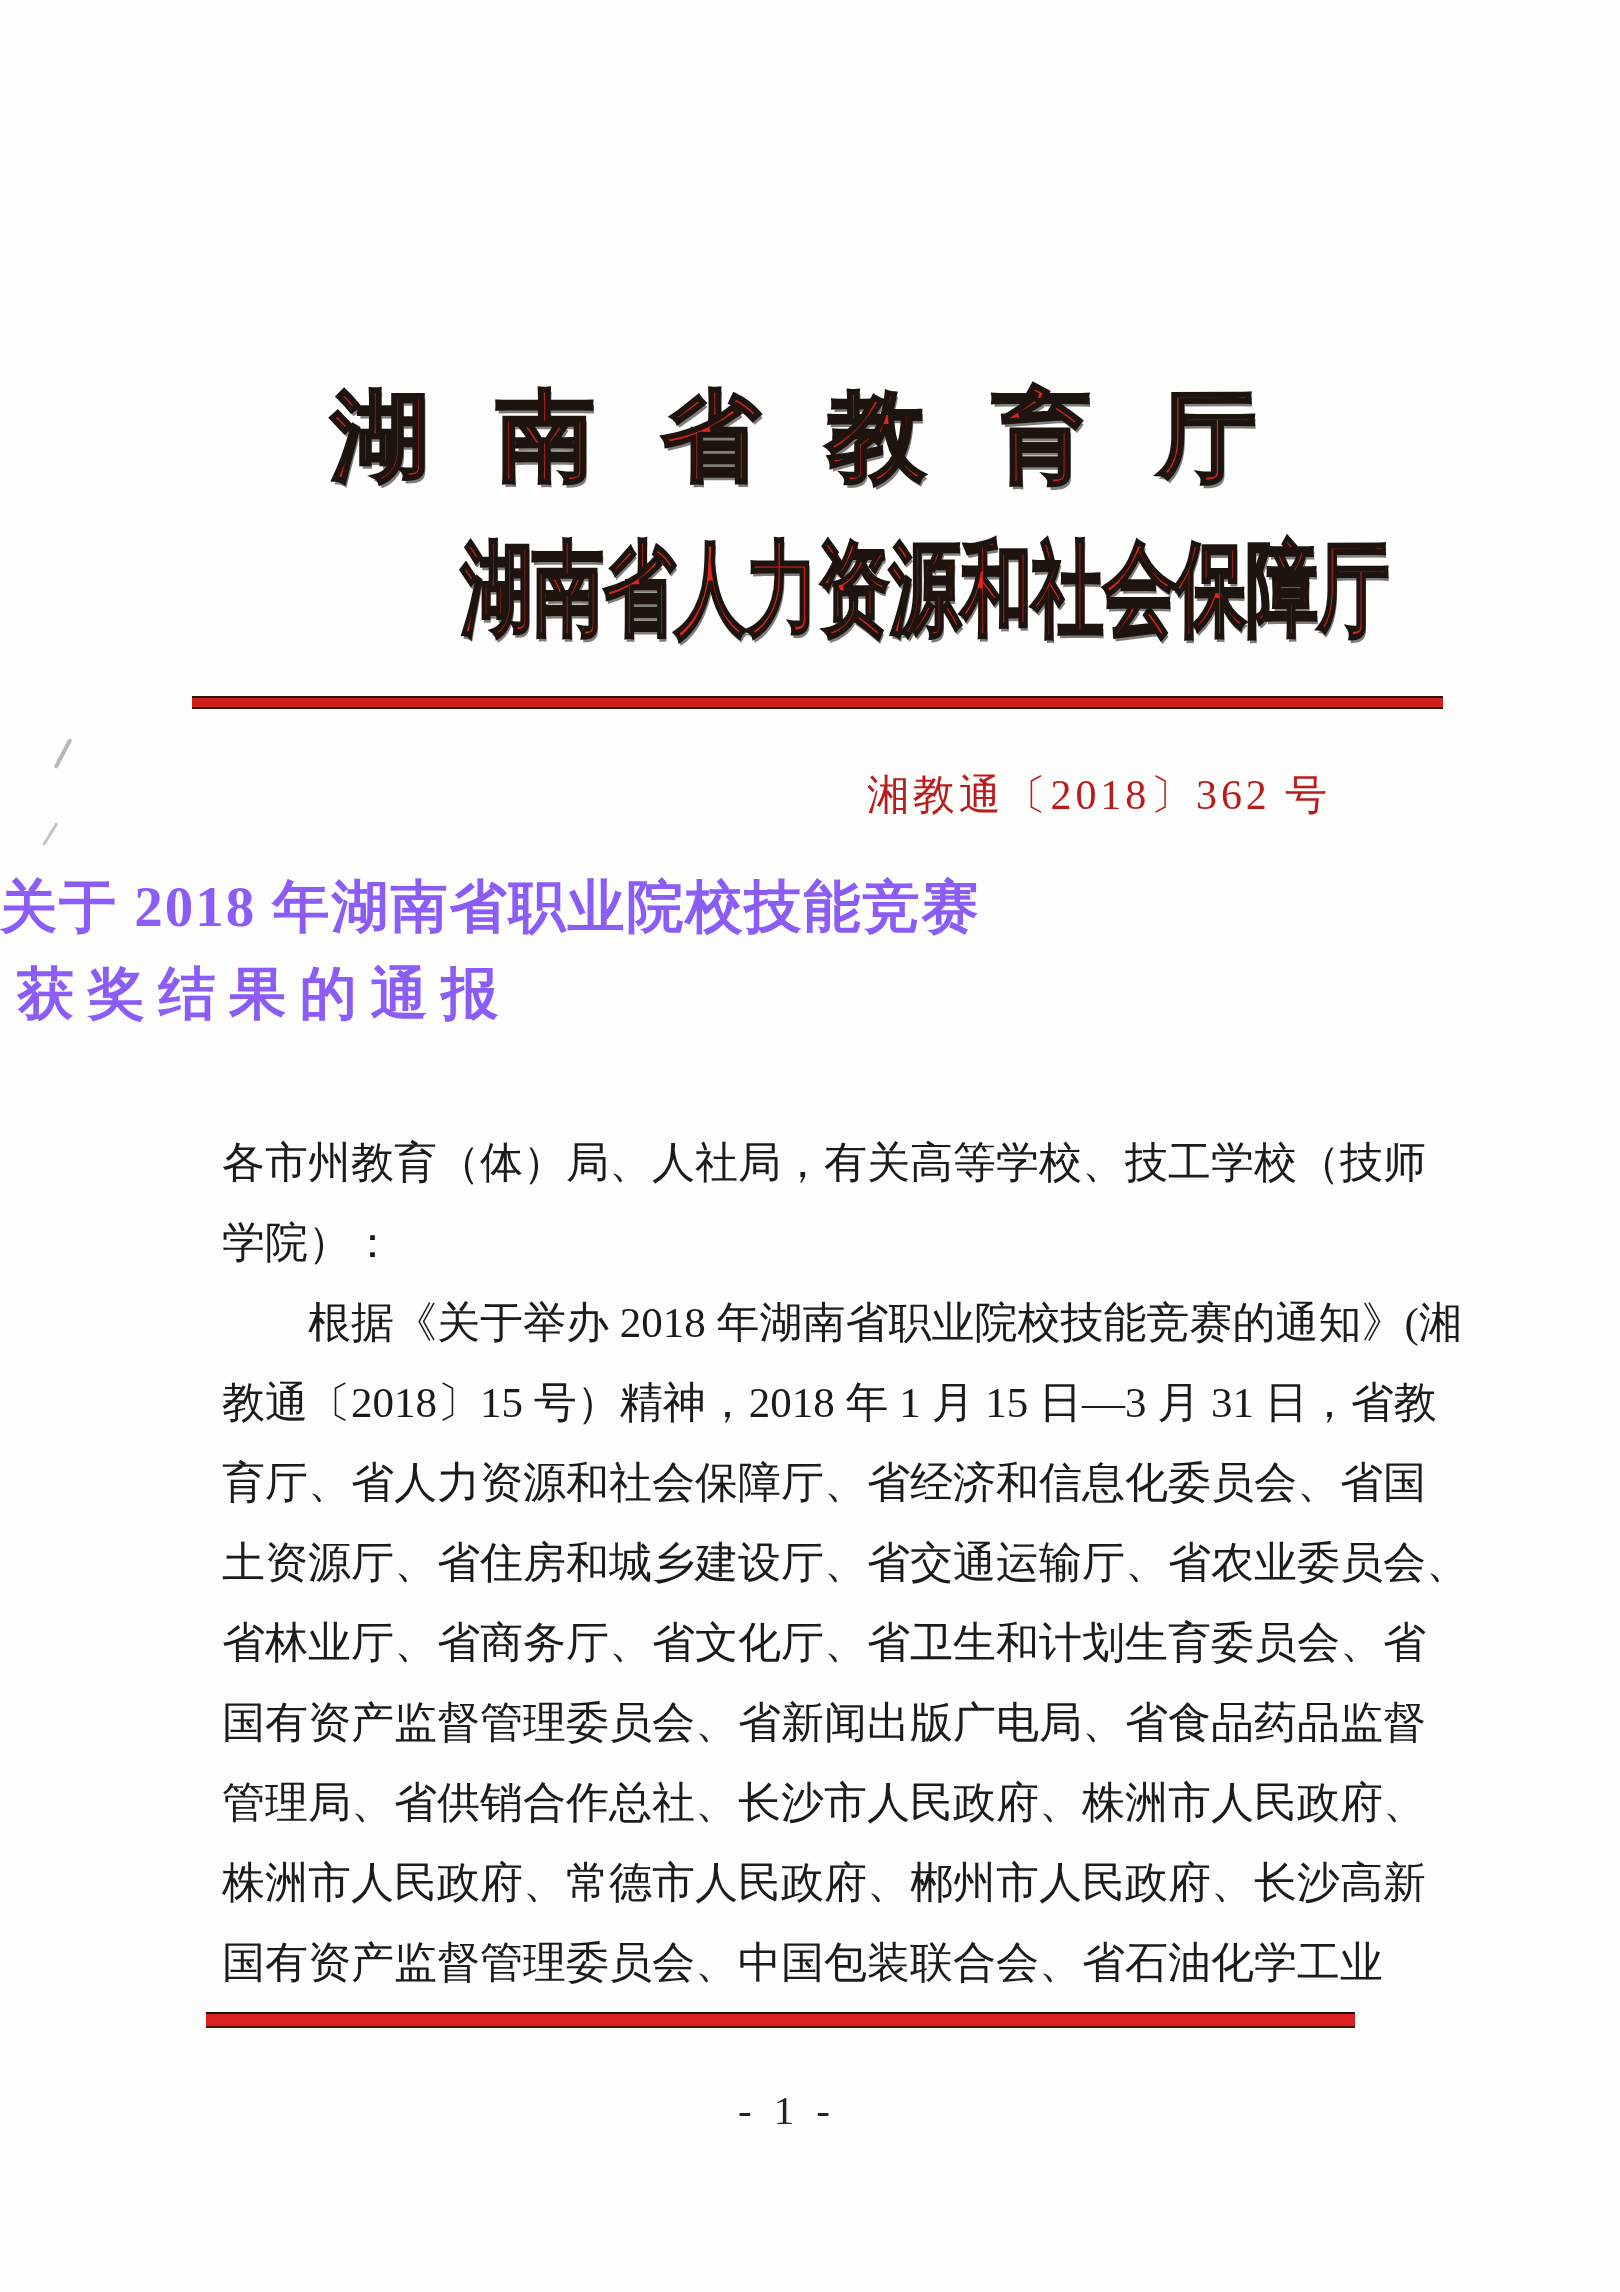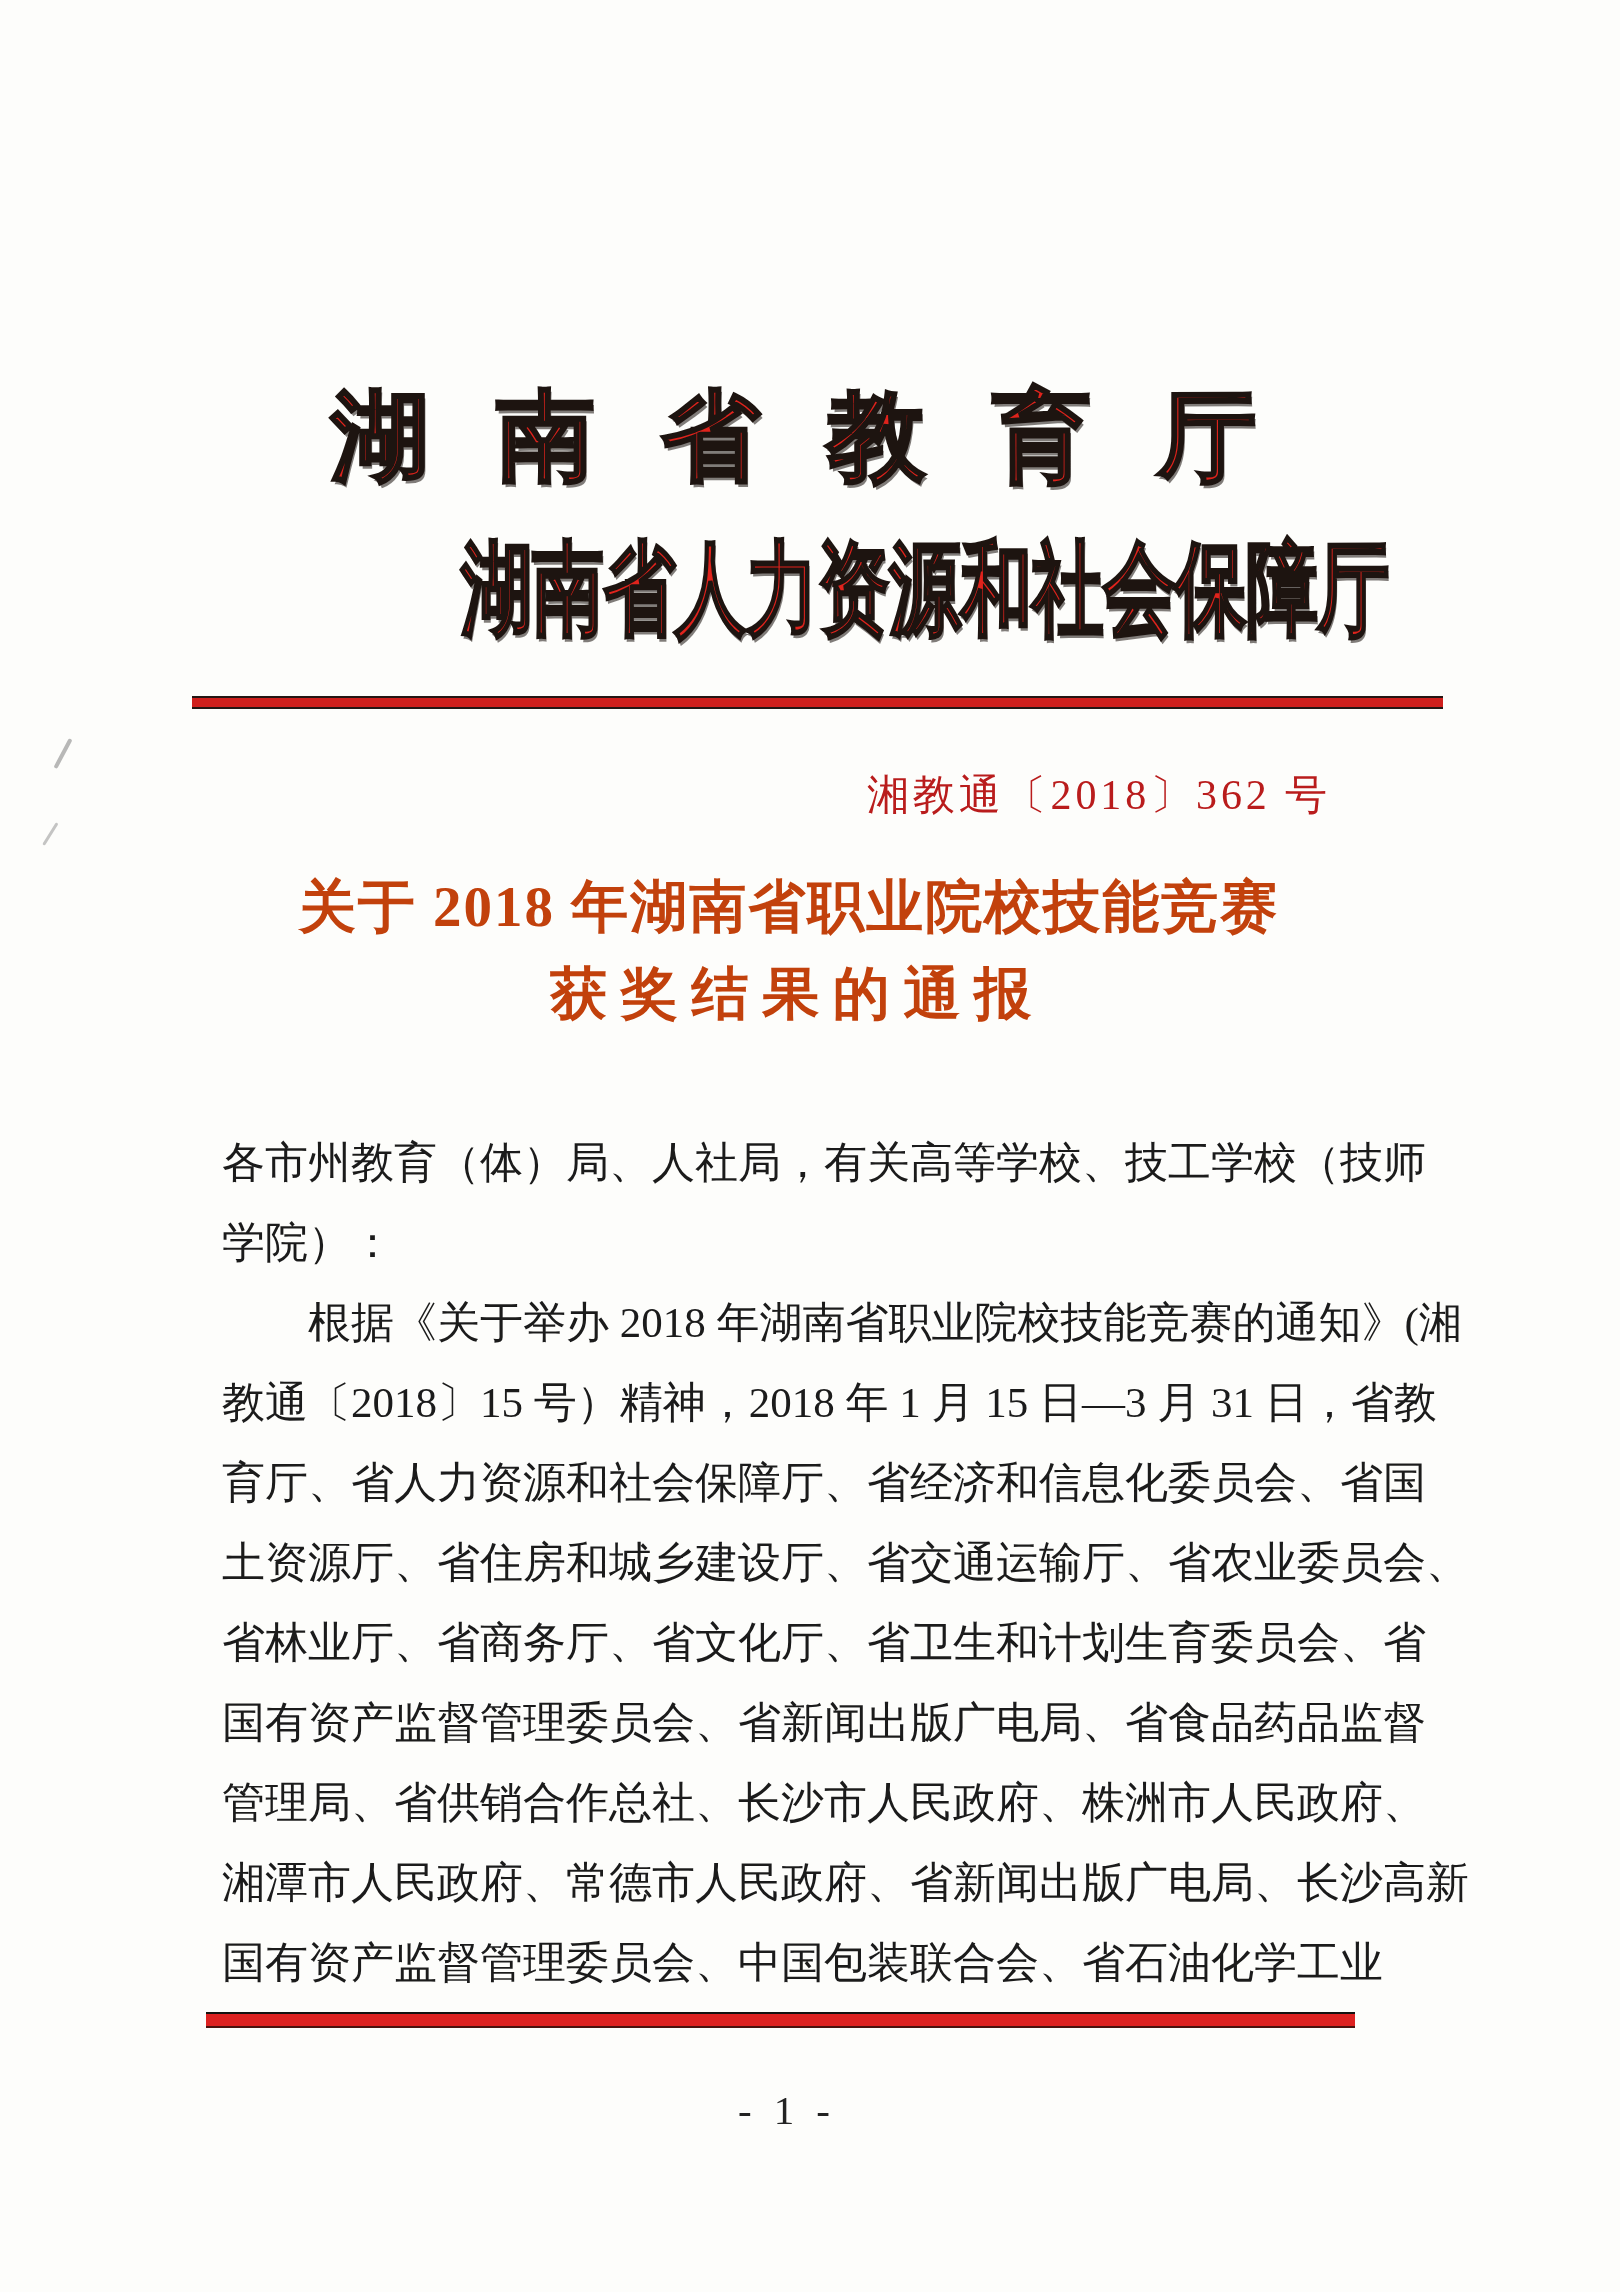--- a/index.html
+++ b/index.html
@@ -41,21 +41,21 @@
 
   
   .doc-number {
     position:absolute; top:767px; right:289px;
     font-size:42px; letter-spacing:3.9px; color:#b91c1c;
   }
 
   
   .doc-title {
     position:absolute; top:863px; left:0; width:1578px;
-    text-align:center; font-weight:900; color:#c2410c;
+    text-align:left; font-weight:900; color:#8b5cf6;
   }
   .title-line1 { font-size:57px; line-height:88px; letter-spacing:2px; }
   .title-line2 { font-size:57px; line-height:86px; letter-spacing:13.7px; padding-left:17px; }
 
   
   .body-text {
     position:absolute; top:1123px; left:222px; width:1210px;
     font-size:43px; color:#1b1b1b;
   }
   .body-line { height:80px; line-height:80px; white-space:nowrap; }
@@ -113,21 +113,21 @@
   <div class="body-text">
       <div class="body-line">各市州教育（体）局、人社局，有关高等学校、技工学校（技师</div>
       <div class="body-line">学院）：</div>
       <div class="body-line indent">根据《关于举办 2018 年湖南省职业院校技能竞赛的通知》(湘</div>
       <div class="body-line">教通〔2018〕15 号）精神，2018 年 1 月 15 日—3 月 31 日，省教</div>
       <div class="body-line">育厅、省人力资源和社会保障厅、省经济和信息化委员会、省国</div>
       <div class="body-line">土资源厅、省住房和城乡建设厅、省交通运输厅、省农业委员会、</div>
       <div class="body-line">省林业厅、省商务厅、省文化厅、省卫生和计划生育委员会、省</div>
       <div class="body-line">国有资产监督管理委员会、省新闻出版广电局、省食品药品监督</div>
       <div class="body-line">管理局、省供销合作总社、长沙市人民政府、株洲市人民政府、</div>
-      <div class="body-line">湘潭市人民政府、常德市人民政府、省新闻出版广电局、长沙高新</div>
+      <div class="body-line">株洲市人民政府、常德市人民政府、郴州市人民政府、长沙高新</div>
       <div class="body-line">国有资产监督管理委员会、中国包装联合会、省石油化学工业</div>
     </div>
 
   <div class="bottom-rule"></div>
 
   <div class="page-number">- 1 -</div>
 
   <div class="artifact-1"></div>
   <div class="artifact-2"></div>
 

